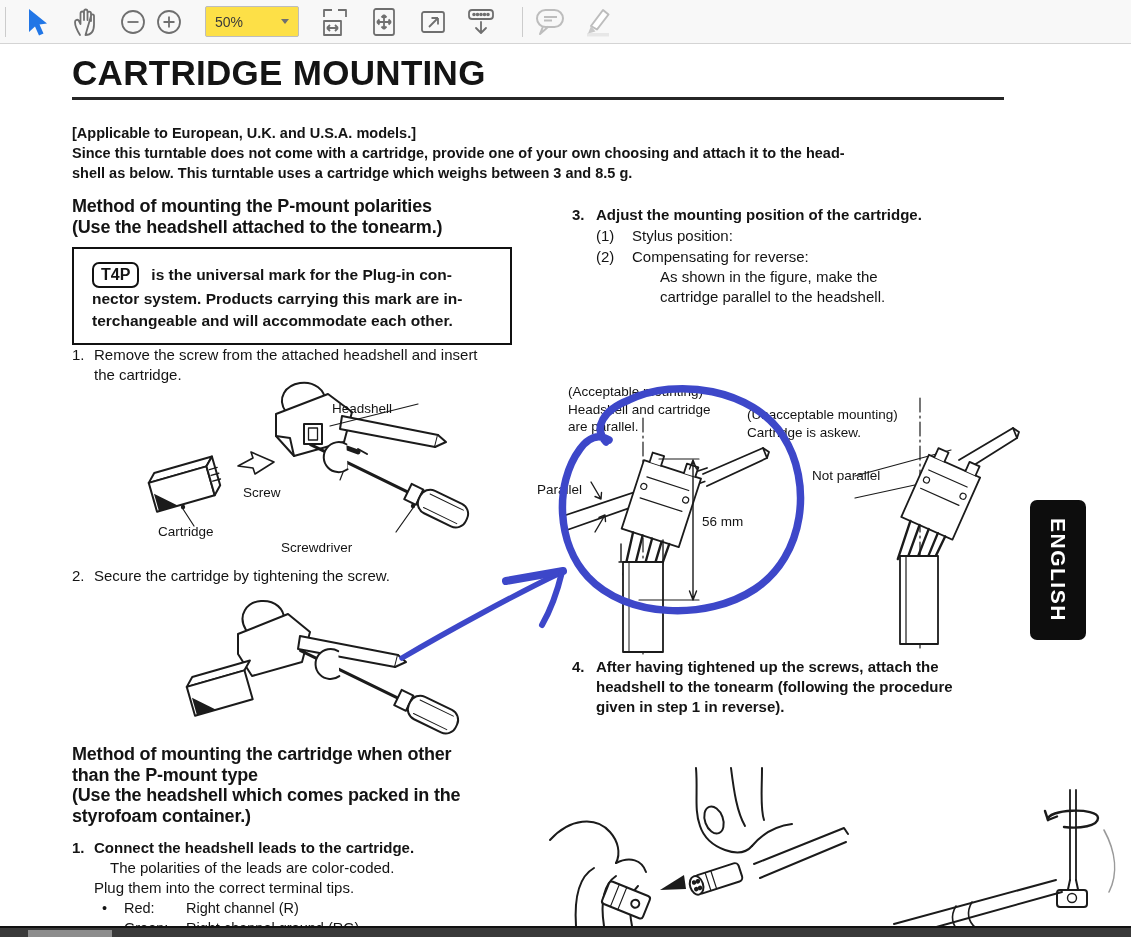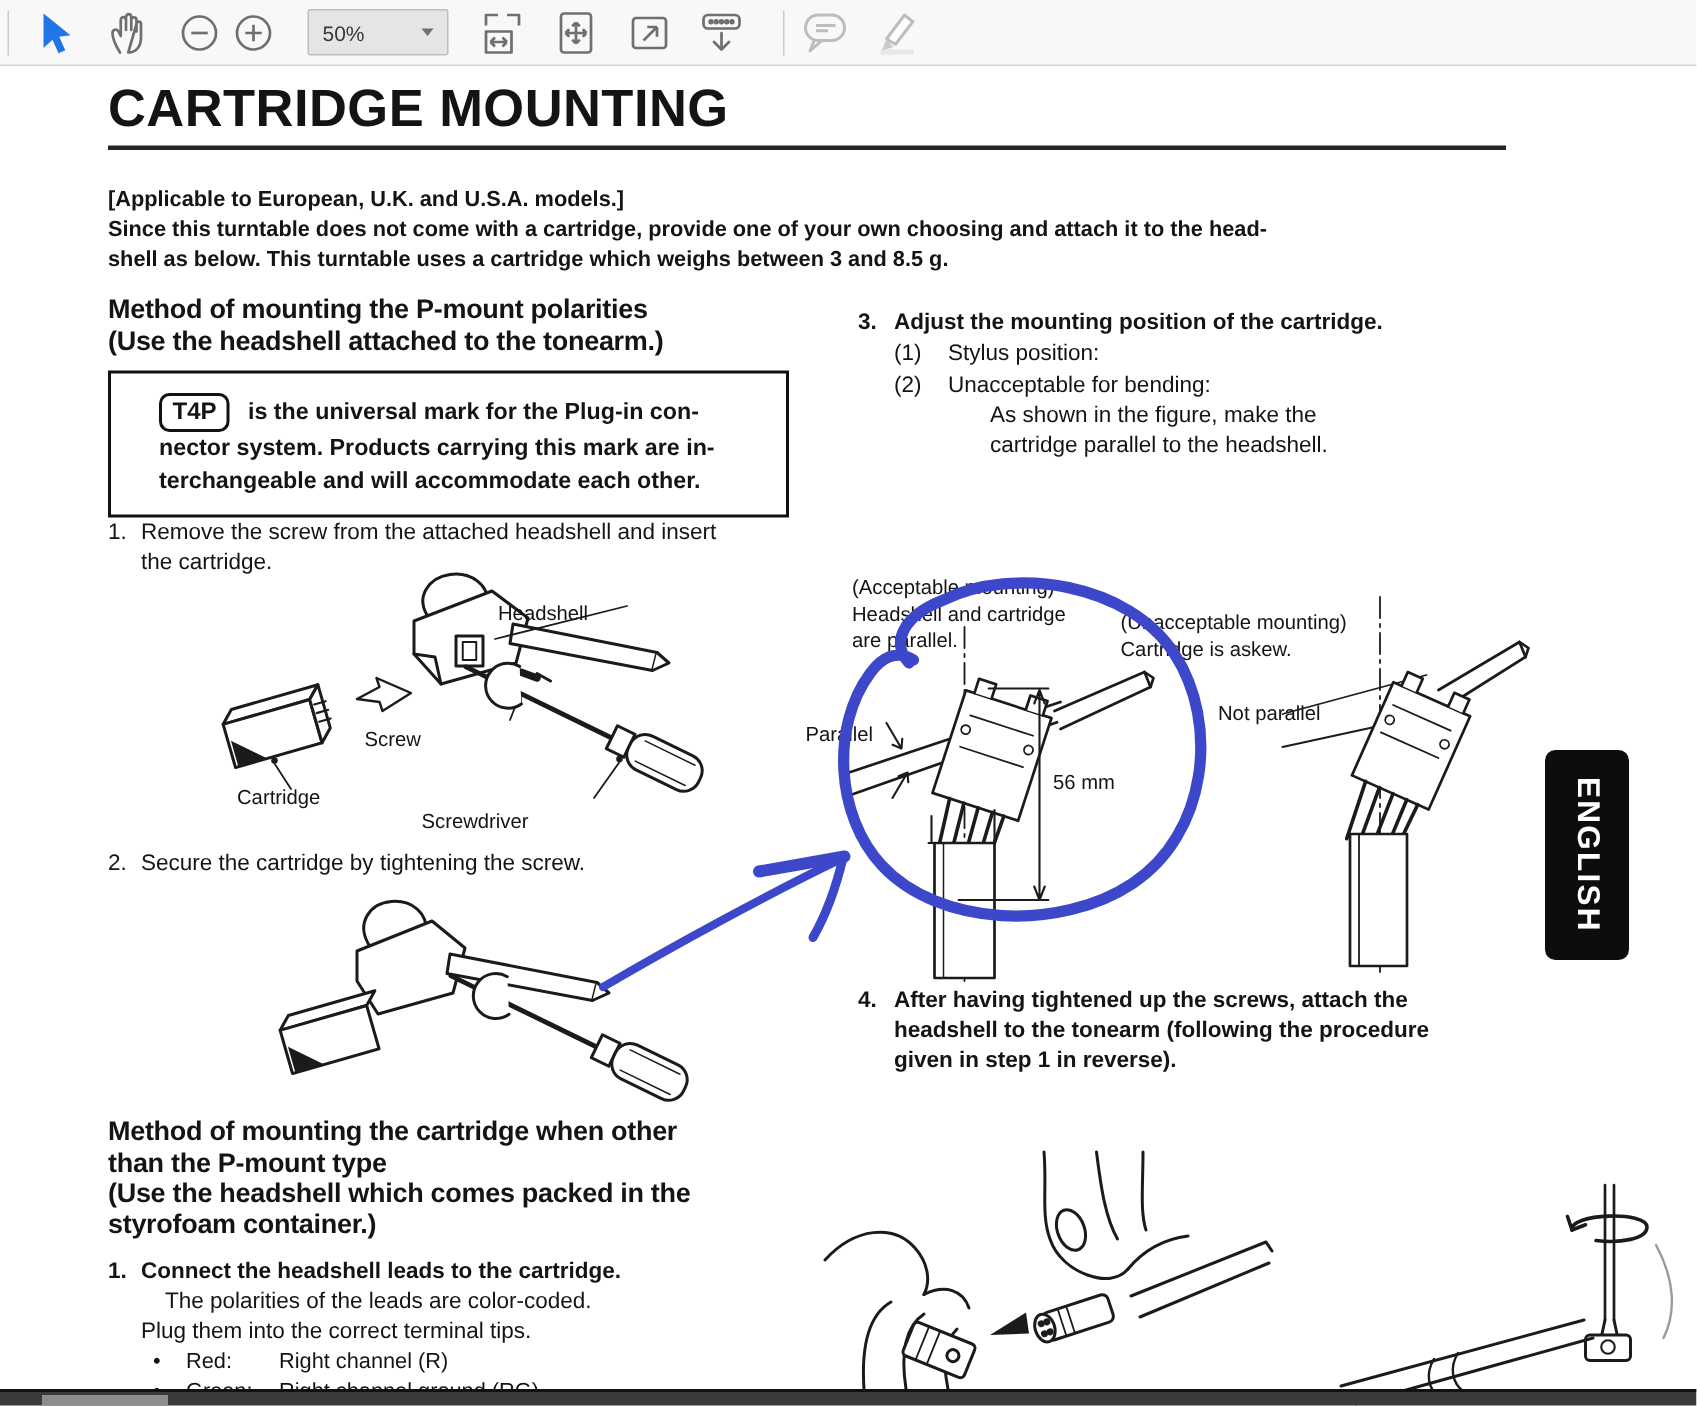--- a/index.html
+++ b/index.html
@@ -4,38 +4,38 @@
 <style>
   html,body{margin:0;padding:0;}
   body{width:1131px;height:937px;position:relative;overflow:hidden;background:#fff;
        font-family:"Liberation Sans",sans-serif;color:#141414;}
   .abs{position:absolute;}
   
   #toolbar{position:absolute;left:0;top:0;width:1131px;height:43px;background:#f8f8f8;
            border-bottom:1px solid #d4d4d4;display:flex;align-items:center;}
   .tool-btn{width:34px;height:34px;display:flex;align-items:center;justify-content:center;flex:none;}
   .sep{width:1px;height:30px;background:#cccccc;flex:none;}
-  .zoom-box{width:74px;height:29px;background:#e5e5e5;border:1px solid #bdbdbd;border-radius:2px;
+  .zoom-box{width:74px;height:29px;background:#fde047;border:1px solid #bdbdbd;border-radius:2px;
             display:flex;align-items:center;justify-content:space-between;padding:0 9px;flex:none;}
   .zoom-box .val{font-size:14px;color:#3a3a3a;}
   .caret{width:0;height:0;border-left:4.5px solid transparent;border-right:4.5px solid transparent;
          border-top:5.5px solid #6f6f6f;}
   svg{overflow:visible;display:block;}
   
   .pre{white-space:pre-line;}
   .h1{font-size:35px;font-weight:bold;letter-spacing:.3px;}
   .rule{height:3px;background:#262626;}
   .b14{font-size:14.5px;font-weight:bold;line-height:19.5px;}
   .h2{font-size:18px;font-weight:bold;line-height:20.5px;letter-spacing:-.2px;}
   .body15{font-size:15px;line-height:20px;}
   .bold15{font-size:15px;font-weight:bold;line-height:20px;}
   .lbl{font-size:13.5px;line-height:17.5px;}
   .step{display:flex;}
   .step .num{flex:none;}
-  .t4p-box{border:2.5px solid #111;padding:13px 14px 12px 32px;}
+  .t4p-box{border:2.5px solid #111;padding:13px 14px 12px 18px;}
   .t4p-logo{display:inline-block;border:2px solid #111;border-radius:7px;padding:0 7px;
             font-weight:bold;font-size:16px;line-height:22px;margin-right:12px;box-shadow:0 0 0 1.5px #fff inset;}
   .t4p-text{font-size:15.5px;font-weight:bold;line-height:21.5px;white-space:pre-line;}
   .bullet-row{display:flex;font-size:14.5px;line-height:20px;}
   .bullet-row .bl{width:22px;flex:none;text-align:left;}
   .bullet-row .lb{min-width:46px;margin-right:16px;flex:none;}
   #english-tab{background:#0d0d0d;color:#fff;border-radius:7px;display:flex;align-items:center;
                justify-content:center;writing-mode:vertical-rl;font-weight:bold;font-size:21px;
                letter-spacing:1.5px;}
   #bottom-bar{background:#3a3a3a;border-top:2px solid #111;}
@@ -248,21 +248,21 @@
   <div class="step bold15">
     <span class="num" style="width:24px">3.</span>
     <span>Adjust the mounting position of the cartridge.</span>
   </div>
   <div class="step body15" style="margin-left:24px;margin-top:1px">
     <span class="num" style="width:36px">(1)</span>
     <span style="width:104px;flex:none">Stylus position:</span>
   </div>
   <div class="step body15" style="margin-left:24px;margin-top:1px">
     <span class="num" style="width:36px">(2)</span>
-    <span>Unacceptable for bending:</span>
+    <span>Compensating for reverse:</span>
   </div>
   <div class="body15 pre" style="margin-left:88px">As shown in the figure, make the
 cartridge parallel to the headshell.</div>
 </div>
 
 <div class="abs lbl pre" style="left:568px;top:383px;width:185px">(Acceptable mounting)
 Headshell and cartridge
 are parallel.</div>
 <div class="abs lbl pre" style="left:747px;top:406px;width:185px">(Unacceptable mounting)
 Cartridge is askew.</div>

